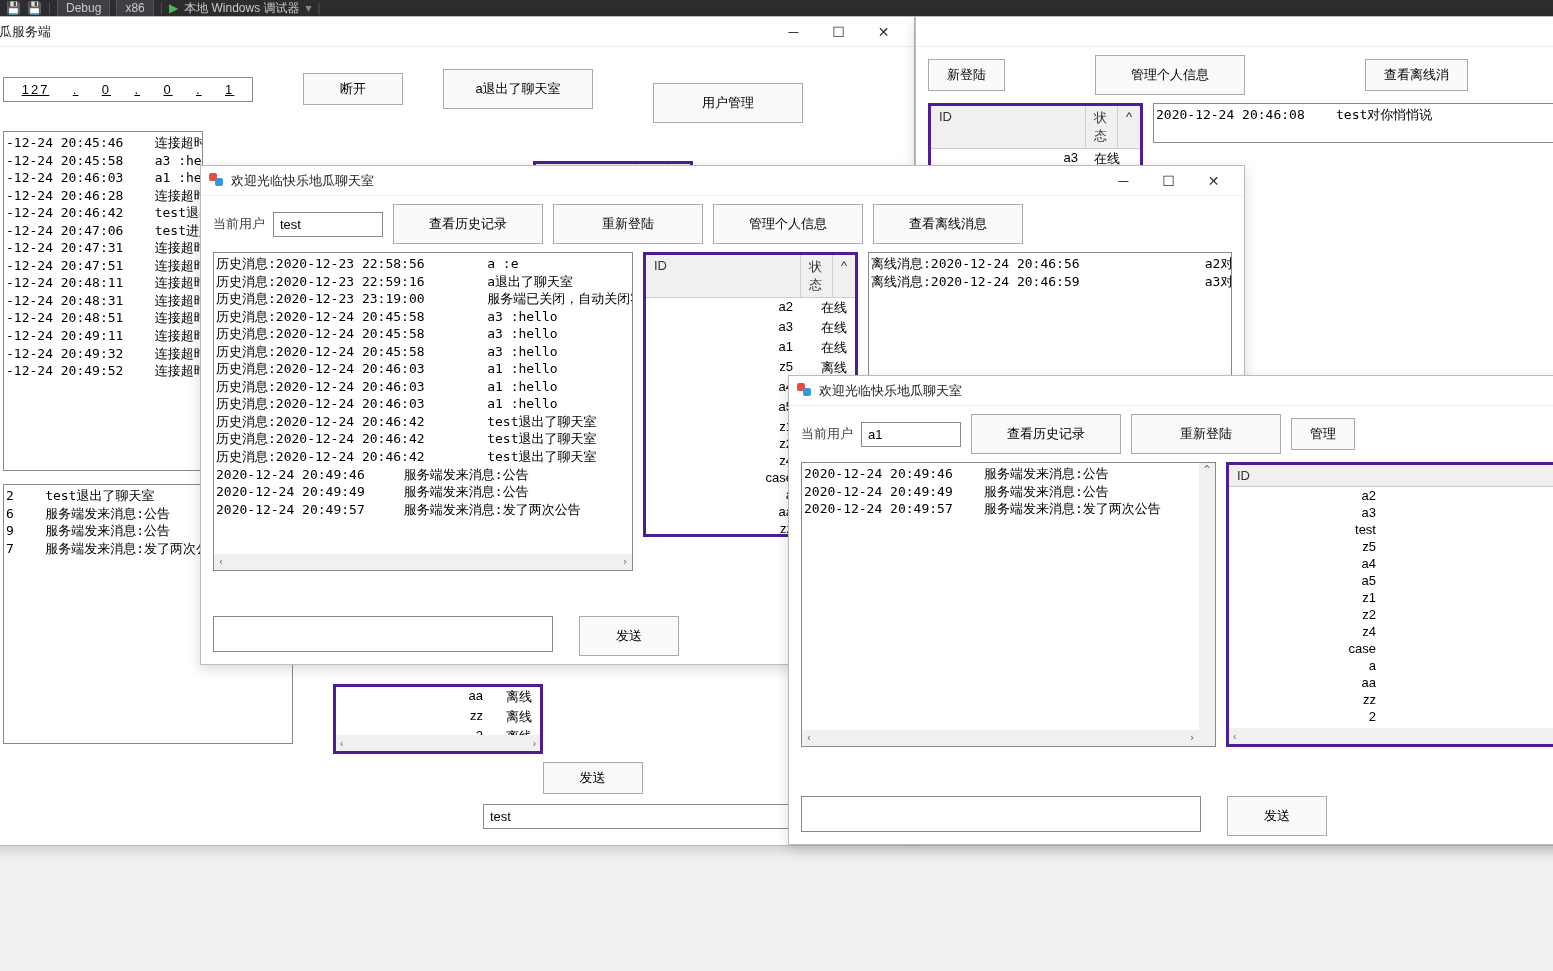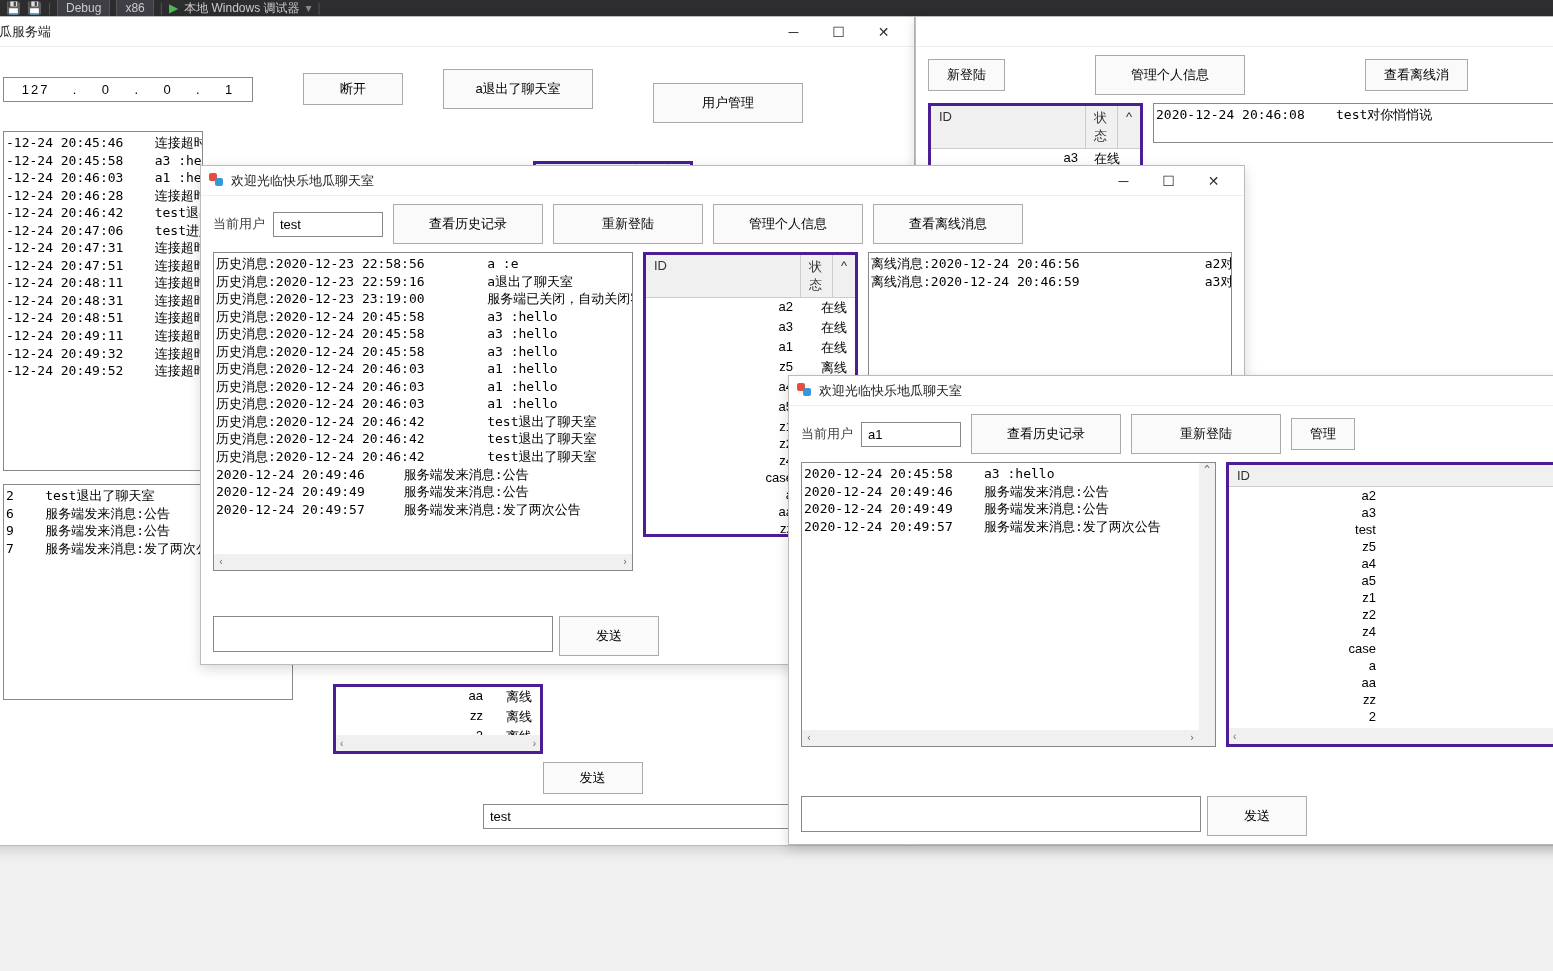--- a/index.html
+++ b/index.html
@@ -35,23 +35,23 @@
 .listbox.with-hscroll { overflow-x: scroll; }
 .log-line { white-space: pre; }
 
 .table { border: 3px solid #4c1d95; background: #fff; overflow: auto; font-size: 13px; }
 .table-head { display: flex; background: #f0f0f0; border-bottom: 1px solid #ccc; }
 .table-head .th { padding: 3px 8px; border-right: 1px solid #ccc; color: #333; position: relative; }
 .table-head .th.last { flex: 0 0 20px; border-right: none; text-align: center; }
 .table-row { display: flex; }
 .table-row .td { padding: 1px 8px; text-align: right; }
 
-.ip-input { border: 1px solid #888; padding: 4px 6px; background: #fff; display: flex; align-items: flex-end; width: 250px; justify-content: space-around; letter-spacing: 2px; }
-
-.send-row { display: flex; gap: 6px; margin-top: 8px; }
+.ip-input { border: 1px solid #888; padding: 4px 6px; background: #fff; display: flex; align-items: flex-end; width: 250px; justify-content: space-around; letter-spacing: 2px; text-decoration: underline; }
+
+.send-row { display: flex; gap: 26px; margin-top: 8px; }
 .send-row .text-input { flex: 1; }
 
 
 #server-win { top: 16px; left: -10px; width: 925px; height: 830px; }
 #client3-win { top: 16px; left: 915px; width: 680px; height: 830px; }
 #client1-win { top: 165px; left: 200px; width: 1045px; height: 500px; }
 #client2-win { top: 375px; left: 788px; width: 800px; height: 470px; }
 </style>
 </head>
 <body>
@@ -120,21 +120,21 @@
           <div class="th" style="flex:0 0 100px">ID</div>
           <div class="th" style="flex:1">状态</div>
           <div class="th last">^</div>
         </div>
       </div>
     </div>
 
     <div style="height:10px"></div>
 
     <div style="display:flex; gap:10px">
-      <div class="listbox" id="server-log2" style="flex:0 0 290px; height:216px">
+      <div class="listbox" id="server-log2" style="flex:0 0 290px; height:260px">
           <div class="log-line">2    test退出了聊天室</div>
           <div class="log-line">6    服务端发来消息:公告</div>
           <div class="log-line">9    服务端发来消息:公告</div>
           <div class="log-line">7    服务端发来消息:发了两次公告</div>
         </div>
       <div style="flex:0 0 20px"></div>
       <div class="table" id="server-bottom-table" style="flex:0 0 210px; height:70px; margin-top:200px; position:relative">
         <div id="server-bottom-rows">
             <div class="table-row">
               <div class="td" style="flex: 0 0 155px;">aa</div>
@@ -334,21 +334,20 @@
       <div class="field">
         <span class="field-label">当前用户</span>
         <input class="text-input" style="width: 100px;" value="a1">
       </div>
       <button class="btn wide">查看历史记录</button>
       <button class="btn wide">重新登陆</button>
       <button class="btn" style="min-width:50px">管理</button>
     </div>
     <div style="display:flex; gap:10px; flex:1">
       <div class="listbox" id="client2-log" style="flex:0 0 415px; height:285px; position:relative">
-          <div class="log-line">2020-12-24 20:45:58    a3 :hello</div>
           <div class="log-line">2020-12-24 20:49:46    服务端发来消息:公告</div>
           <div class="log-line">2020-12-24 20:49:49    服务端发来消息:公告</div>
           <div class="log-line">2020-12-24 20:49:57    服务端发来消息:发了两次公告</div>
         <div style="position:absolute;right:0;top:0;bottom:0;width:16px;background:#f0f0f0;display:flex;flex-direction:column;align-items:center;font-size:10px;color:#666">
             <span>^</span>
           </div>
         <div style="position:absolute;bottom:0;left:0;right:16px;height:16px;background:#f0f0f0;display:flex;align-items:center;padding:0 4px;font-size:10px;color:#666">
             <span>‹</span>
             <span style="flex:1"></span>
             <span>›</span>

